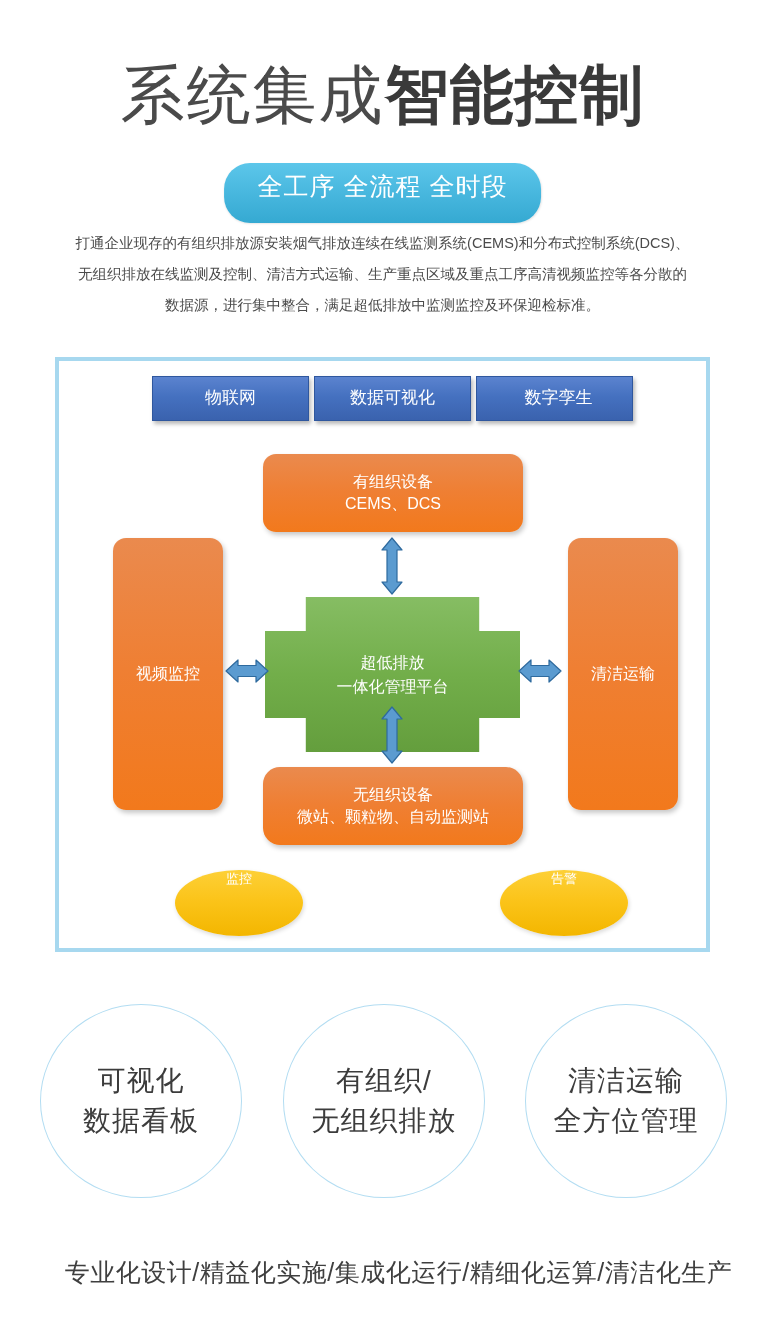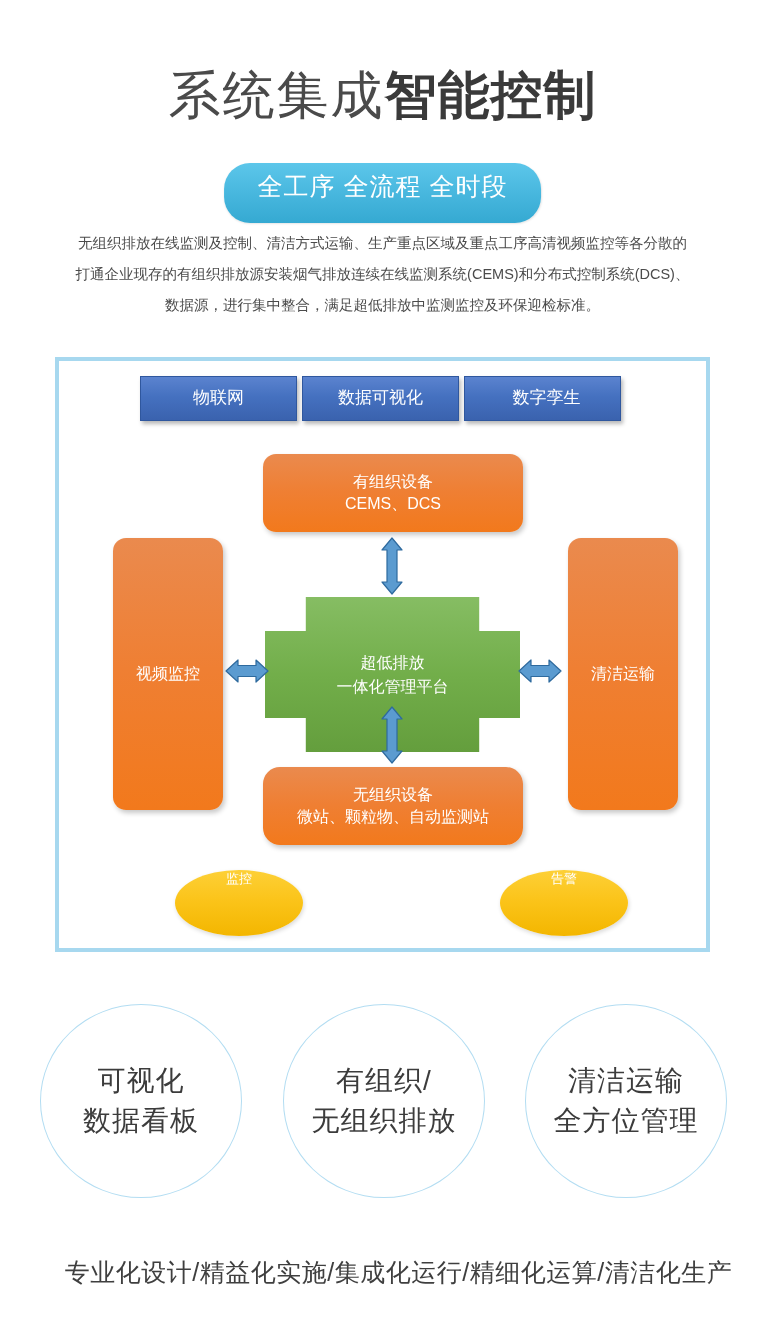--- a/index.html
+++ b/index.html
@@ -11,21 +11,21 @@
     color:#3d3d3d;
     position:relative;
     overflow:hidden;
   }
   .page{position:relative;width:765px;height:1327px;}
 
   
   .title{
     position:absolute;left:0;top:55px;width:765px;
     text-align:center;
-    font-size:52px;line-height:80px;
+    font-size:64px;line-height:80px;
     white-space:nowrap;
   }
   .title .light{font-weight:300;color:#4a4a4a;letter-spacing:2px;}
   .title .bold{font-weight:700;color:#3a3a3a;letter-spacing:1px;}
 
   .badge{
     position:absolute;left:50%;transform:translateX(-50%);
     top:163px;
     padding:9px 34px 23px 34px;
     border-radius:26px;
@@ -62,20 +62,21 @@
     box-sizing:border-box;
     line-height:1.35;
   }
 
   
   .blue{
     background:linear-gradient(180deg,#5b83cf 0%,#4571c0 45%,#3a62ae 100%);
     border:1px solid #2f579e;
     font-size:17px;
     box-shadow:2px 3px 4px rgba(0,0,0,.28);
+    margin-left:12px;
   }
   .blue-1{left:81px;top:15px;width:157px;height:45px;}
   .blue-2{left:243px;top:15px;width:157px;height:45px;}
   .blue-3{left:405px;top:15px;width:157px;height:45px;padding-left:8px;}
 
   
   .orange{
     background:linear-gradient(180deg,#ea8a4e 0%,#ef7f33 48%,#f2791c 100%);
     border-radius:13px;
     font-size:16px;
@@ -154,22 +155,22 @@
 
 <div class="page">
 
   <div class="title">
     <span class="light">系统集成</span><span class="bold">智能控制</span>
   </div>
 
   <div class="badge">全工序 全流程 全时段</div>
 
   <div class="desc">
+    <p>打通企业现存的有组织排放源安装烟气排放连续在线监测系统(CEMS)和分布式控制系统(DCS)、</p>
     <p>无组织排放在线监测及控制、清洁方式运输、生产重点区域及重点工序高清视频监控等各分散的</p>
-    <p>打通企业现存的有组织排放源安装烟气排放连续在线监测系统(CEMS)和分布式控制系统(DCS)、</p>
     <p>数据源，进行集中整合，满足超低排放中监测监控及环保迎检标准。</p>
   </div>
 
   <div class="diagram">
 
     <div class="node blue blue-1">
       <span>物联网</span>
     </div>
     <div class="node blue blue-2">
       <span>数据可视化</span>

